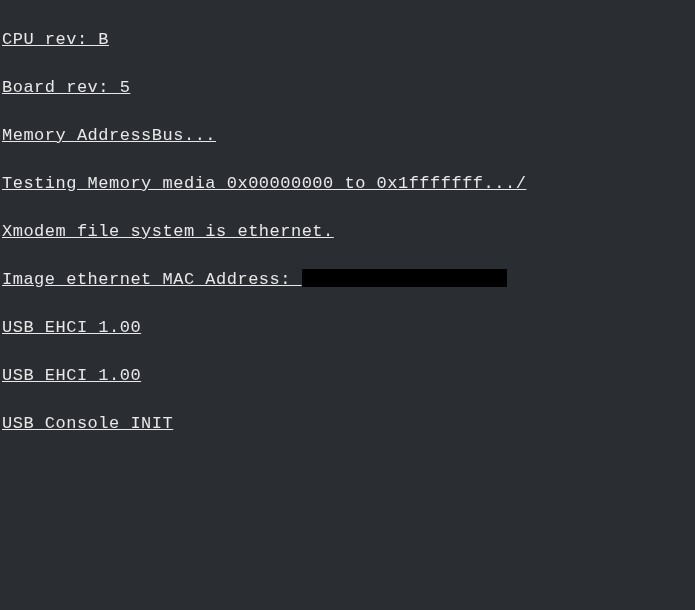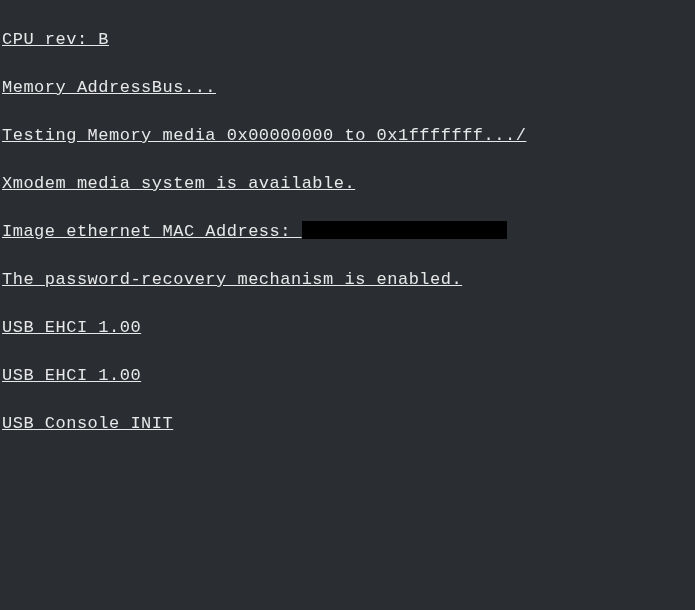--- a/index.html
+++ b/index.html
@@ -33,25 +33,25 @@
       height: 18px;
       vertical-align: middle;
       margin-top: -3px;
     }
   </style>
 </head>
 <body>
 
 <div class="terminal">
 <span class="line">CPU rev: B</span>
+<span class="line">Board rev: 5</span>
 <span class="line">Memory AddressBus...</span>
 <span class="line">Testing Memory media 0x00000000 to 0x1fffffff.../</span>
-<span class="line">Xmodem media system is available.</span>
+<span class="line">Xmodem file system is ethernet.</span>
 <span class="line"><span>Image ethernet MAC Address: </span><span class="redacted"></span></span>
-<span class="line">The password-recovery mechanism is enabled.</span>
 <span class="line">USB EHCI 1.00</span>
 <span class="line">USB EHCI 1.00</span>
 <span class="line">USB Console INIT</span>
 
 
 
 
 
 
 

